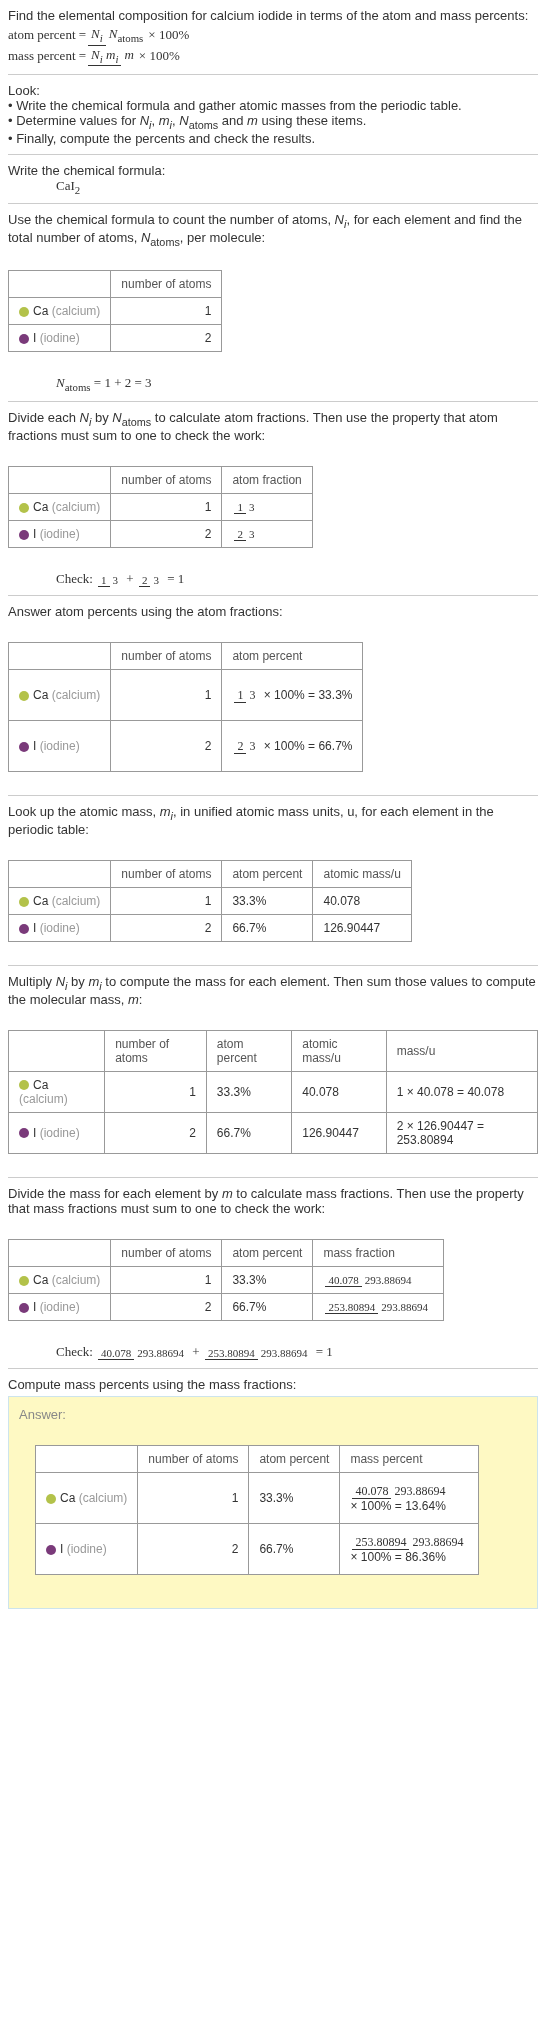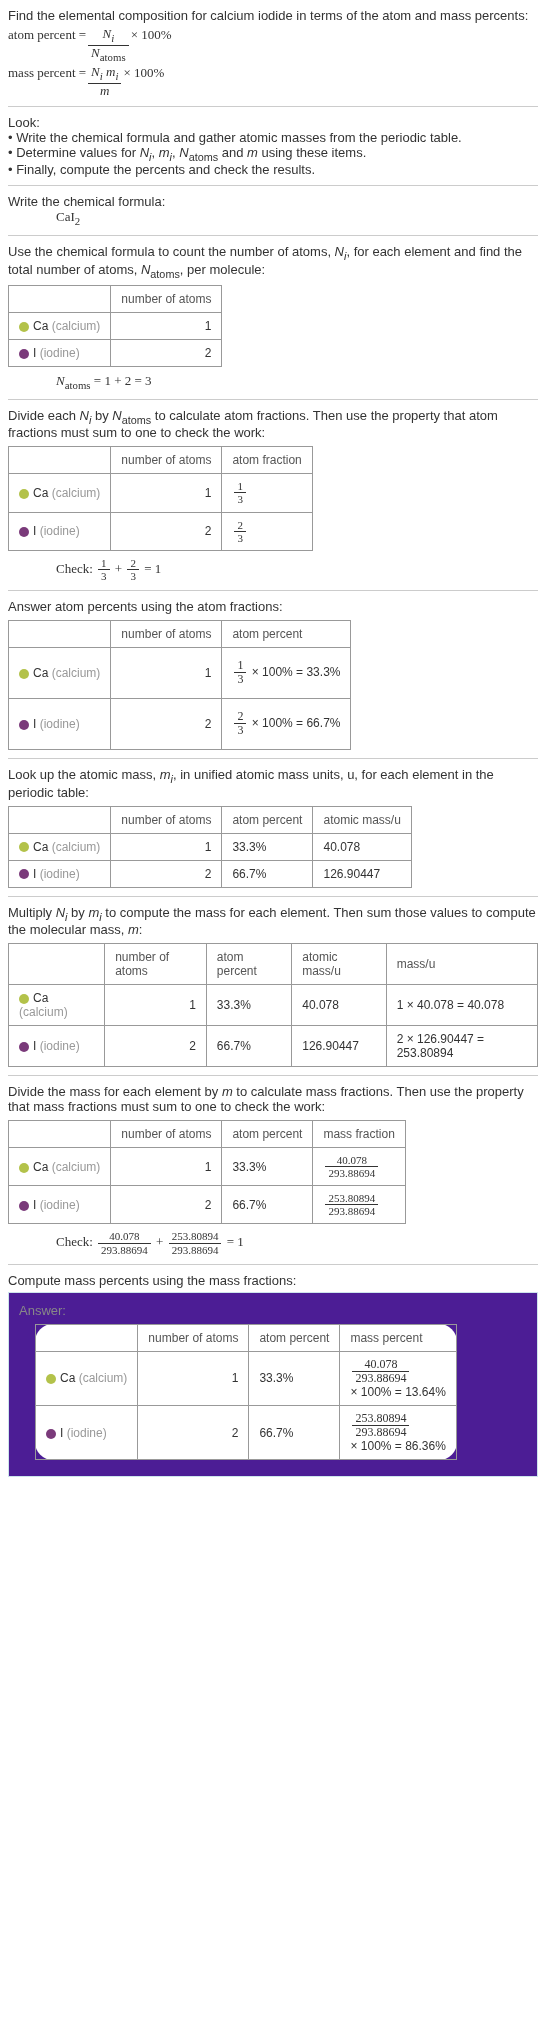--- a/index.html
+++ b/index.html
@@ -23,39 +23,38 @@
   font-family: 'Times New Roman', serif;
   margin-left: 48px;
 }
 .formula-line {
   display: flex;
   align-items: flex-start;
   margin: 2px 0;
 }
 .frac {
   display: inline-flex;
-  flex-direction: column;
+  flex-direction: row;
   text-align: center;
   vertical-align: middle;
   margin: 0 2px;
   font-family: 'Times New Roman', serif;
 }
 .frac .num {
   border-bottom: 1px solid #333;
   padding: 0 3px;
   line-height: 1.1;
 }
 .frac .den {
   padding: 0 3px;
   line-height: 1.1;
 }
 table {
   border-collapse: collapse;
-  margin: 6px 0;
-  border-radius: 18px;
+  margin: 23px 0;
 }
 th, td {
   border: 1px solid #999;
   padding: 6px 10px;
   text-align: left;
   font-size: 12px;
 }
 th {
   font-weight: normal;
   color: #555;
@@ -68,21 +67,21 @@
   width: 10px;
   height: 10px;
   border-radius: 50%;
   margin-right: 4px;
   vertical-align: middle;
 }
 .dot-ca { background: #b3c24a; }
 .dot-i { background: #7a3a7a; }
 .gray { color: #999; }
 .answer-box {
-  background: #4c1d95;
+  background: #fef9c3;
   border: 1px solid #cde4ec;
   padding: 10px;
   margin-top: 4px;
 }
 .answer-box table {
   background: #fff;
   margin-left: 16px;
 }
 .heading {
   color: #888;

